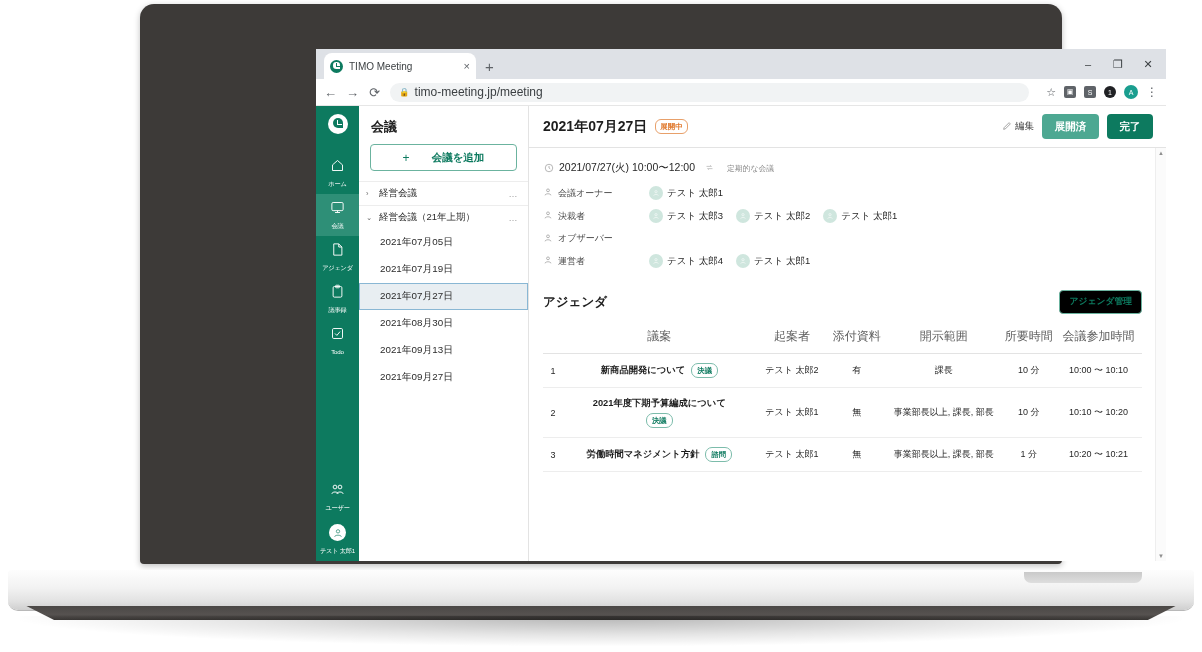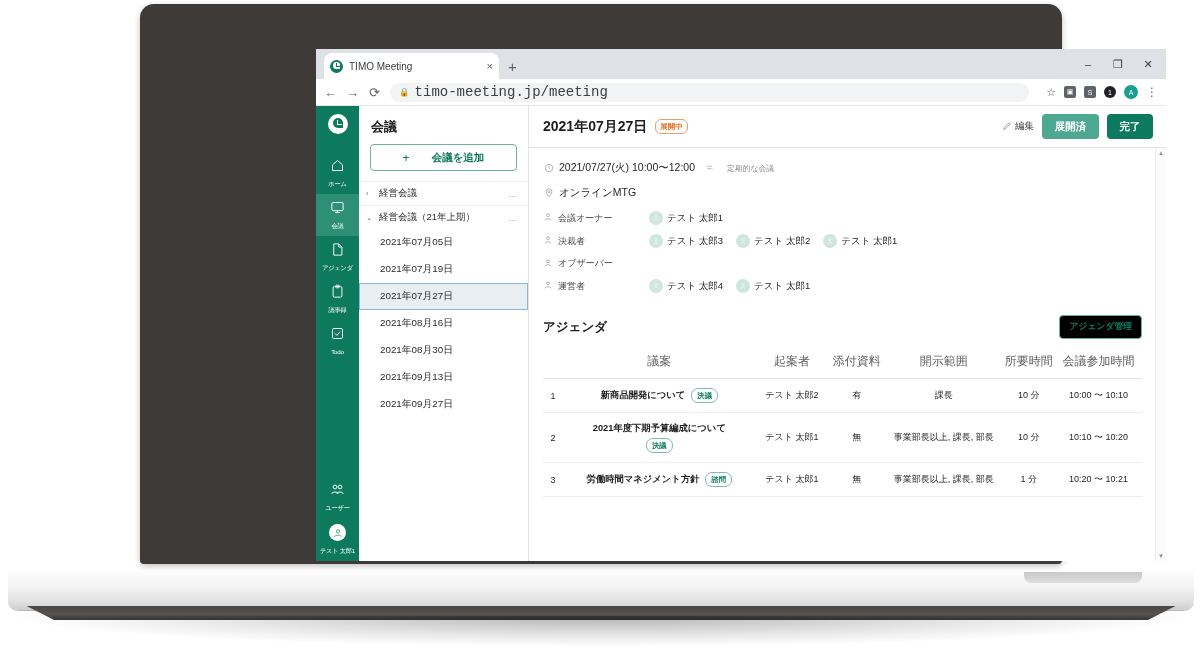--- a/index.html
+++ b/index.html
@@ -58,21 +58,21 @@
     width: 1162px; height: 30px;
     background: radial-gradient(ellipse at 50% 0%, rgba(0,0,0,0.30) 0%, rgba(0,0,0,0.10) 45%, rgba(0,0,0,0) 72%);
   }
 
   
   .browser-top {
     height: 30px; background: #dee1e6;
     display: flex; align-items: flex-end; position: relative;
   }
   .tab {
-    margin-left: 8px; width: 175px; height: 26px;
+    margin-left: 8px; width: 152px; height: 26px;
     background: #ffffff; border-radius: 8px 8px 0 0;
     display: flex; align-items: center; padding: 0 6px; gap: 6px;
   }
   .favicon {
     width: 13px; height: 13px; border-radius: 50%;
     background: #0d7a5f; position: relative; flex: none;
   }
   .favicon::after {
     content: ""; position: absolute; left: 3px; top: 2.5px;
     width: 6.5px; height: 6.5px; border-radius: 50% 50% 0 50%;
@@ -98,21 +98,21 @@
     height: 27px; background: #ffffff;
     display: flex; align-items: center; padding: 0 8px; gap: 9px;
     border-bottom: 1px solid #e6e6e6;
   }
   .navico { font-size: 13px; color: #5f6368; width: 13px; text-align: center; cursor: pointer; }
   .omnibox {
     flex: 1; height: 19px; background: #f1f3f4; border-radius: 10px;
     display: flex; align-items: center; padding: 0 9px; gap: 5px;
   }
   .lockicon { font-size: 8.5px; color: #5f6368; }
-  .url { font-size: 14px; color: #3c4043; font-family: Liberation Mono, monospace; }
+  .url { font-size: 12px; color: #3c4043; }
   .tb-icons { display: flex; align-items: center; gap: 8px; padding-left: 8px; }
   .tb-ic { font-size: 11px; color: #5f6368; cursor: pointer; line-height: 1; }
   .ext-badge {
     width: 12px; height: 12px; border-radius: 2px; background: #5f6368; color:#fff;
     font-size: 7px; display: flex; align-items: center; justify-content: center; cursor: pointer;
   }
   .ext-dot {
     width: 12px; height: 12px; border-radius: 50%; background: #202124; color:#fff;
     font-size: 7px; display: flex; align-items: center; justify-content: center; cursor: pointer;
   }
@@ -401,21 +401,20 @@
 
           <div class="grp">
             <span class="caret">⌄</span>
             <span class="gname">経営会議（21年上期）</span>
             <span class="dots">…</span>
           </div>
 
           <div class="dateitem">2021年07月05日</div>
           <div class="dateitem">2021年07月19日</div>
           <div class="dateitem selected">2021年07月27日</div>
-          <div class="dateitem">2021年08月16日</div>
           <div class="dateitem">2021年08月30日</div>
           <div class="dateitem">2021年09月13日</div>
           <div class="dateitem">2021年09月27日</div>
         </div>
 
         <div class="content">
 
           <div class="c-head">
             <span class="c-title">2021年07月27日</span>
             <span class="statusbadge">展開中</span>
@@ -447,29 +446,20 @@
                   <span>
                     <svg viewBox="0 0 24 24">
                         <path d="M4 9 h13 l-3 -3"></path>
                         <path d="M20 15 H7 l3 3"></path>
                       </svg>
                   </span>
                   <span class="rtext">定期的な会議</span>
                 </span>
               </div>
 
-              <div class="metarow">
-                <span class="ic">
-                  <svg viewBox="0 0 24 24">
-                      <path d="M12 21 s7 -7 7 -12 a7 7 0 0 0 -14 0 c0 5 7 12 7 12 Z"></path>
-                      <circle cx="12" cy="9" r="2.5"></circle>
-                    </svg>
-                </span>
-                <span>オンラインMTG</span>
-              </div>
 
               <div class="prow">
                 <span class="plabel">
                   <span>
                     <svg viewBox="0 0 24 24">
                         <circle cx="12" cy="8" r="3.4"></circle>
                         <path d="M5 20 c0 -5 14 -5 14 0"></path>
                       </svg>
                   </span>
                   <span>会議オーナー</span>

